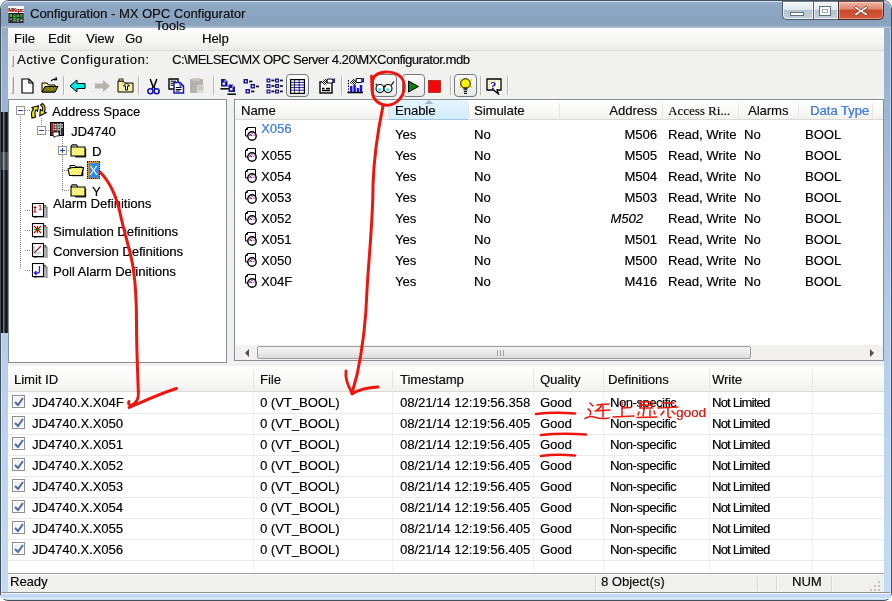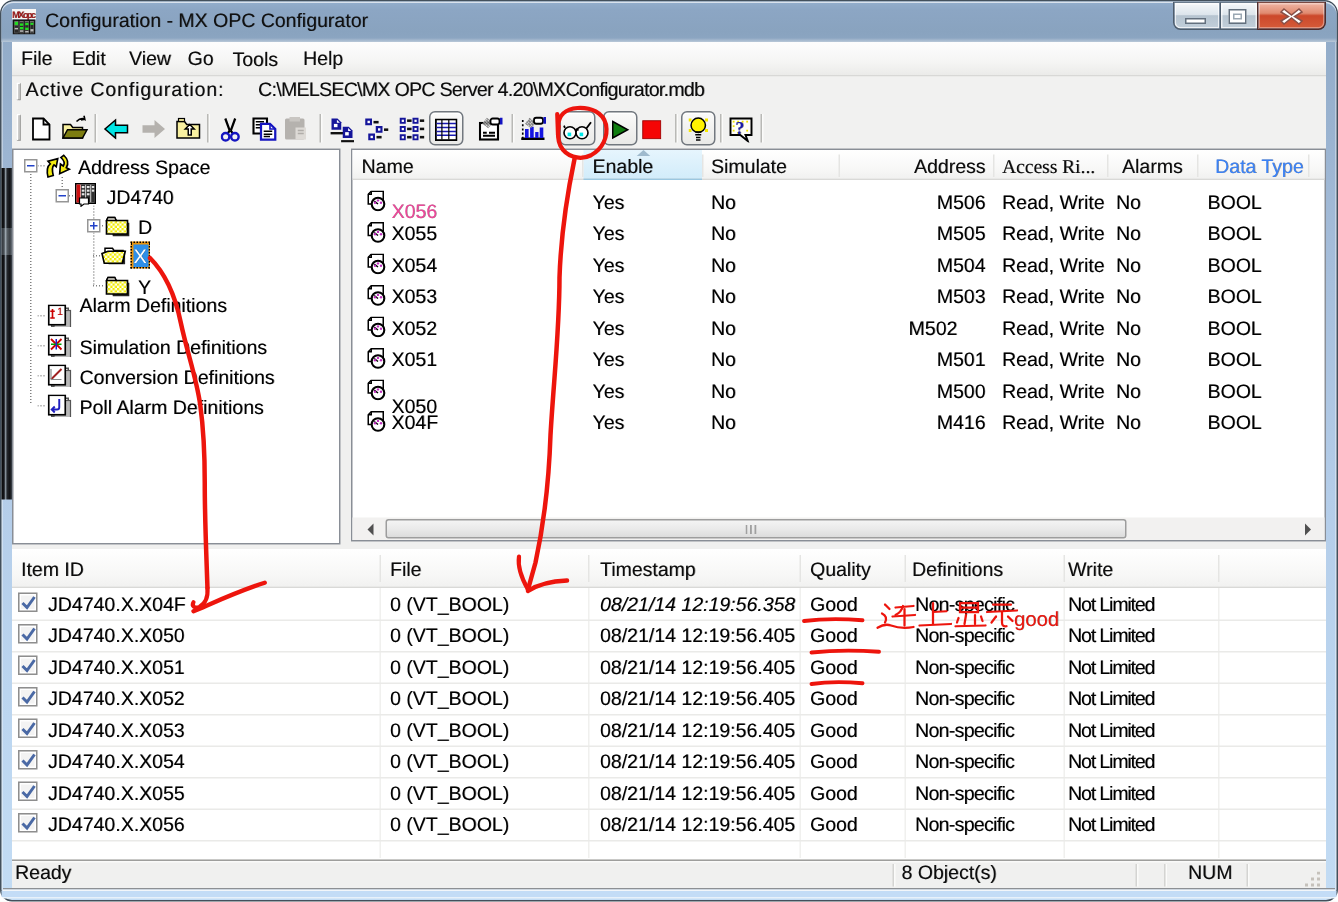--- a/index.html
+++ b/index.html
@@ -53,21 +53,21 @@
       <rect x="8.8" y="14.6" width="2.2" height="1"></rect>
       <rect x="12.3" y="13.4" width="2" height="1.6"></rect>
     </g>
   </svg>
 <div class="abs" style="left:8px;top:28px;width:876px;height:564px;background:#f0f0ef;"></div>
 <div class="abs" style="left:8px;top:28px;width:876px;height:23px;background:linear-gradient(180deg,#fdfdfd 0%,#f5f5f4 60%,#ebebe9 100%);border-bottom:1px solid #d8d8d6;"></div>
 <div class="abs" style="left:14px;top:31px;color:#0c0c0c;">File</div>
 <div class="abs" style="left:48px;top:31px;color:#0c0c0c;">Edit</div>
 <div class="abs" style="left:86px;top:31px;color:#0c0c0c;">View</div>
 <div class="abs" style="left:125px;top:31px;color:#0c0c0c;">Go</div>
-<div class="abs" style="left:155px;top:32px;color:#0c0c0c;">Tools</div>
+<div class="abs" style="left:155px;top:18px;color:#0c0c0c;">Tools</div>
 <div class="abs" style="left:202px;top:31px;color:#0c0c0c;">Help</div>
 <div class="abs" style="left:8px;top:51px;width:876px;height:20px;background:#f1f1f0;"></div>
 <div class="abs" style="left:11px;top:55px;width:3px;height:12px;background:#cccccb;border-left:1px solid #fff;border-top:1px solid #fff;border-right:1px solid #a5a5a3;border-bottom:1px solid #a5a5a3;border-radius:1px;"></div>
 <div class="abs" style="left:17px;top:52px;color:#0c0c0c;letter-spacing:0.6px;">Active Configuration:</div>
 <div class="abs" style="left:172px;top:52px;color:#0c0c0c;letter-spacing:-0.45px;">C:\MELSEC\MX OPC Server 4.20\MXConfigurator.mdb</div>
 <div class="abs" style="left:8px;top:71px;width:876px;height:28px;background:#f1f1f0;"></div>
 <div class="abs" style="left:11px;top:76px;width:3px;height:18px;background:#cccccb;border-left:1px solid #fff;border-top:1px solid #fff;border-right:1px solid #a5a5a3;border-bottom:1px solid #a5a5a3;border-radius:1px;"></div>
 <div class="abs" style="left:63px;top:76px;width:1px;height:19px;background:#b9b9b6;box-shadow:1px 0 0 #fbfbfa;"></div>
 <div class="abs" style="left:138px;top:76px;width:1px;height:19px;background:#b9b9b6;box-shadow:1px 0 0 #fbfbfa;"></div>
 <div class="abs" style="left:213px;top:76px;width:1px;height:19px;background:#b9b9b6;box-shadow:1px 0 0 #fbfbfa;"></div>
@@ -393,21 +393,21 @@
 <div class="abs" style="left:559px;top:103px;width:98px;text-align:right;color:#0c0c0c;">Address</div>
 <svg class="abs" style="left:244px;top:127px;" width="14" height="14" viewBox="0 0 14 14">
     <path d="M3.5 0.5 H11.5 V9 H1.5 V2.5 Z" fill="#fff" stroke="#000" stroke-width="1"></path>
     <path d="M3.5 0.5 L3.5 2.5 L1.5 2.5" fill="none" stroke="#000" stroke-width="1"></path>
     <circle cx="8" cy="9" r="4.2" fill="#fff" stroke="#000" stroke-width="1.4"></circle>
     <path d="M8 9 L5.5 7" stroke="#000" stroke-width="1"></path>
     <circle cx="6" cy="8.2" r="0.8" fill="#c030c0"></circle>
     <circle cx="10" cy="8.2" r="0.8" fill="#c030c0"></circle>
     <circle cx="8" cy="6.6" r="0.8" fill="#c030c0"></circle>
   </svg>
-<div class="abs" style="left:261px;top:133px;color:#ec4899;">X056</div>
+<div class="abs" style="left:261px;top:121px;color:#3b82f6;">X056</div>
 <div class="abs" style="left:395px;top:127px;color:#000;">Yes</div>
 <div class="abs" style="left:474px;top:127px;color:#000;">No</div>
 <div class="abs" style="left:559px;top:127px;width:98px;text-align:right;color:#000;">M506</div>
 <div class="abs" style="left:668px;top:127px;color:#000;">Read, Write</div>
 <div class="abs" style="left:744px;top:127px;color:#000;">No</div>
 <div class="abs" style="left:805px;top:127px;color:#000;">BOOL</div>
 <svg class="abs" style="left:244px;top:148px;" width="14" height="14" viewBox="0 0 14 14">
     <path d="M3.5 0.5 H11.5 V9 H1.5 V2.5 Z" fill="#fff" stroke="#000" stroke-width="1"></path>
     <path d="M3.5 0.5 L3.5 2.5 L1.5 2.5" fill="none" stroke="#000" stroke-width="1"></path>
     <circle cx="8" cy="9" r="4.2" fill="#fff" stroke="#000" stroke-width="1.4"></circle>
@@ -460,21 +460,21 @@
     <path d="M3.5 0.5 L3.5 2.5 L1.5 2.5" fill="none" stroke="#000" stroke-width="1"></path>
     <circle cx="8" cy="9" r="4.2" fill="#fff" stroke="#000" stroke-width="1.4"></circle>
     <path d="M8 9 L5.5 7" stroke="#000" stroke-width="1"></path>
     <circle cx="6" cy="8.2" r="0.8" fill="#c030c0"></circle>
     <circle cx="10" cy="8.2" r="0.8" fill="#c030c0"></circle>
     <circle cx="8" cy="6.6" r="0.8" fill="#c030c0"></circle>
   </svg>
 <div class="abs" style="left:261px;top:211px;color:#000;">X052</div>
 <div class="abs" style="left:395px;top:211px;color:#000;">Yes</div>
 <div class="abs" style="left:474px;top:211px;color:#000;">No</div>
-<div class="abs" style="left:573px;top:211px;width:98px;text-align:center;color:#000;">M502</div>
+<div class="abs" style="left:545px;top:211px;width:98px;text-align:right;color:#000;font-style:italic;">M502</div>
 <div class="abs" style="left:668px;top:211px;color:#000;">Read, Write</div>
 <div class="abs" style="left:744px;top:211px;color:#000;">No</div>
 <div class="abs" style="left:805px;top:211px;color:#000;">BOOL</div>
 <svg class="abs" style="left:244px;top:232px;" width="14" height="14" viewBox="0 0 14 14">
     <path d="M3.5 0.5 H11.5 V9 H1.5 V2.5 Z" fill="#fff" stroke="#000" stroke-width="1"></path>
     <path d="M3.5 0.5 L3.5 2.5 L1.5 2.5" fill="none" stroke="#000" stroke-width="1"></path>
     <circle cx="8" cy="9" r="4.2" fill="#fff" stroke="#000" stroke-width="1.4"></circle>
     <path d="M8 9 L5.5 7" stroke="#000" stroke-width="1"></path>
     <circle cx="6" cy="8.2" r="0.8" fill="#c030c0"></circle>
     <circle cx="10" cy="8.2" r="0.8" fill="#c030c0"></circle>
@@ -489,21 +489,21 @@
 <div class="abs" style="left:805px;top:232px;color:#000;">BOOL</div>
 <svg class="abs" style="left:244px;top:253px;" width="14" height="14" viewBox="0 0 14 14">
     <path d="M3.5 0.5 H11.5 V9 H1.5 V2.5 Z" fill="#fff" stroke="#000" stroke-width="1"></path>
     <path d="M3.5 0.5 L3.5 2.5 L1.5 2.5" fill="none" stroke="#000" stroke-width="1"></path>
     <circle cx="8" cy="9" r="4.2" fill="#fff" stroke="#000" stroke-width="1.4"></circle>
     <path d="M8 9 L5.5 7" stroke="#000" stroke-width="1"></path>
     <circle cx="6" cy="8.2" r="0.8" fill="#c030c0"></circle>
     <circle cx="10" cy="8.2" r="0.8" fill="#c030c0"></circle>
     <circle cx="8" cy="6.6" r="0.8" fill="#c030c0"></circle>
   </svg>
-<div class="abs" style="left:261px;top:263px;color:#000;">X050</div>
+<div class="abs" style="left:261px;top:253px;color:#000;">X050</div>
 <div class="abs" style="left:395px;top:253px;color:#000;">Yes</div>
 <div class="abs" style="left:474px;top:253px;color:#000;">No</div>
 <div class="abs" style="left:559px;top:253px;width:98px;text-align:right;color:#000;">M500</div>
 <div class="abs" style="left:668px;top:253px;color:#000;">Read, Write</div>
 <div class="abs" style="left:744px;top:253px;color:#000;">No</div>
 <div class="abs" style="left:805px;top:253px;color:#000;">BOOL</div>
 <svg class="abs" style="left:244px;top:274px;" width="14" height="14" viewBox="0 0 14 14">
     <path d="M3.5 0.5 H11.5 V9 H1.5 V2.5 Z" fill="#fff" stroke="#000" stroke-width="1"></path>
     <path d="M3.5 0.5 L3.5 2.5 L1.5 2.5" fill="none" stroke="#000" stroke-width="1"></path>
     <circle cx="8" cy="9" r="4.2" fill="#fff" stroke="#000" stroke-width="1.4"></circle>
@@ -529,40 +529,40 @@
 <div class="abs" style="left:257px;top:346px;width:494px;height:13px;border:1px solid #9d9d9d;border-radius:2px;background:linear-gradient(180deg,#f4f4f4 0%,#eaeaea 50%,#dcdcdc 100%);"></div>
 <div class="abs" style="left:497px;top:350px;width:8px;height:6px;background-image:linear-gradient(90deg,#a0a0a0 1px,transparent 1px);background-size:3px 6px;"></div>
 <div class="abs" style="left:8px;top:366px;width:876px;height:207px;background:#fff;"></div>
 <div class="abs" style="left:8px;top:366px;width:876px;height:26px;background:linear-gradient(180deg,#ffffff 0%,#f7f7f6 70%,#f1f1f0 100%);border-bottom:1px solid #d9d9d7;"></div>
 <div class="abs" style="left:253px;top:370px;width:1px;height:18px;background:#e5e5e3;"></div>
 <div class="abs" style="left:392px;top:370px;width:1px;height:18px;background:#e5e5e3;"></div>
 <div class="abs" style="left:533px;top:370px;width:1px;height:18px;background:#e5e5e3;"></div>
 <div class="abs" style="left:603px;top:370px;width:1px;height:18px;background:#e5e5e3;"></div>
 <div class="abs" style="left:709px;top:370px;width:1px;height:18px;background:#e5e5e3;"></div>
 <div class="abs" style="left:812px;top:370px;width:1px;height:18px;background:#e5e5e3;"></div>
-<div class="abs" style="left:14px;top:372px;color:#0c0c0c;">Item ID</div>
+<div class="abs" style="left:14px;top:372px;color:#0c0c0c;">Limit ID</div>
 <div class="abs" style="left:260px;top:372px;color:#0c0c0c;">File</div>
 <div class="abs" style="left:400px;top:372px;color:#0c0c0c;">Timestamp</div>
 <div class="abs" style="left:540px;top:372px;color:#0c0c0c;">Quality</div>
 <div class="abs" style="left:608px;top:372px;color:#0c0c0c;">Definitions</div>
 <div class="abs" style="left:712px;top:372px;color:#0c0c0c;">Write</div>
 <div class="abs" style="left:253px;top:392px;width:1px;height:180px;background:#f0f0ee;"></div>
 <div class="abs" style="left:392px;top:392px;width:1px;height:180px;background:#f0f0ee;"></div>
 <div class="abs" style="left:533px;top:392px;width:1px;height:180px;background:#f0f0ee;"></div>
 <div class="abs" style="left:603px;top:392px;width:1px;height:180px;background:#f0f0ee;"></div>
 <div class="abs" style="left:709px;top:392px;width:1px;height:180px;background:#f0f0ee;"></div>
 <div class="abs" style="left:812px;top:392px;width:1px;height:180px;background:#f0f0ee;"></div>
 <div class="abs" style="left:8px;top:413px;width:876px;height:1px;background:#eaeae8;"></div>
 <div class="abs" style="left:12px;top:395px;width:13px;height:13px;background:#f3f3f3;border:1px solid #8e8e8e;box-shadow:inset 0 0 0 1px #fff;"></div>
 <svg class="abs" style="left:14px;top:397px;" width="10" height="10" viewBox="0 0 10 10">
     <path d="M1 5 L4 8 L9 1" fill="none" stroke="#4a69a5" stroke-width="2"></path>
   </svg>
 <div class="abs" style="left:32px;top:395px;color:#000;">JD4740.X.X04F</div>
 <div class="abs" style="left:260px;top:395px;color:#000;">0 (VT_BOOL)</div>
-<div class="abs" style="left:400px;top:395px;color:#000;font-style:italic;">08/21/14 12:19:56.358</div>
+<div class="abs" style="left:400px;top:395px;color:#000;">08/21/14 12:19:56.358</div>
 <div class="abs" style="left:540px;top:395px;color:#000;">Good</div>
 <div class="abs" style="left:610px;top:395px;color:#000;letter-spacing:-0.45px;">Non-specific</div>
 <div class="abs" style="left:712px;top:395px;color:#000;letter-spacing:-0.75px;">Not Limited</div>
 <div class="abs" style="left:8px;top:434px;width:876px;height:1px;background:#eaeae8;"></div>
 <div class="abs" style="left:12px;top:416px;width:13px;height:13px;background:#f3f3f3;border:1px solid #8e8e8e;box-shadow:inset 0 0 0 1px #fff;"></div>
 <svg class="abs" style="left:14px;top:418px;" width="10" height="10" viewBox="0 0 10 10">
     <path d="M1 5 L4 8 L9 1" fill="none" stroke="#4a69a5" stroke-width="2"></path>
   </svg>
 <div class="abs" style="left:32px;top:416px;color:#000;">JD4740.X.X050</div>
 <div class="abs" style="left:260px;top:416px;color:#000;">0 (VT_BOOL)</div>

